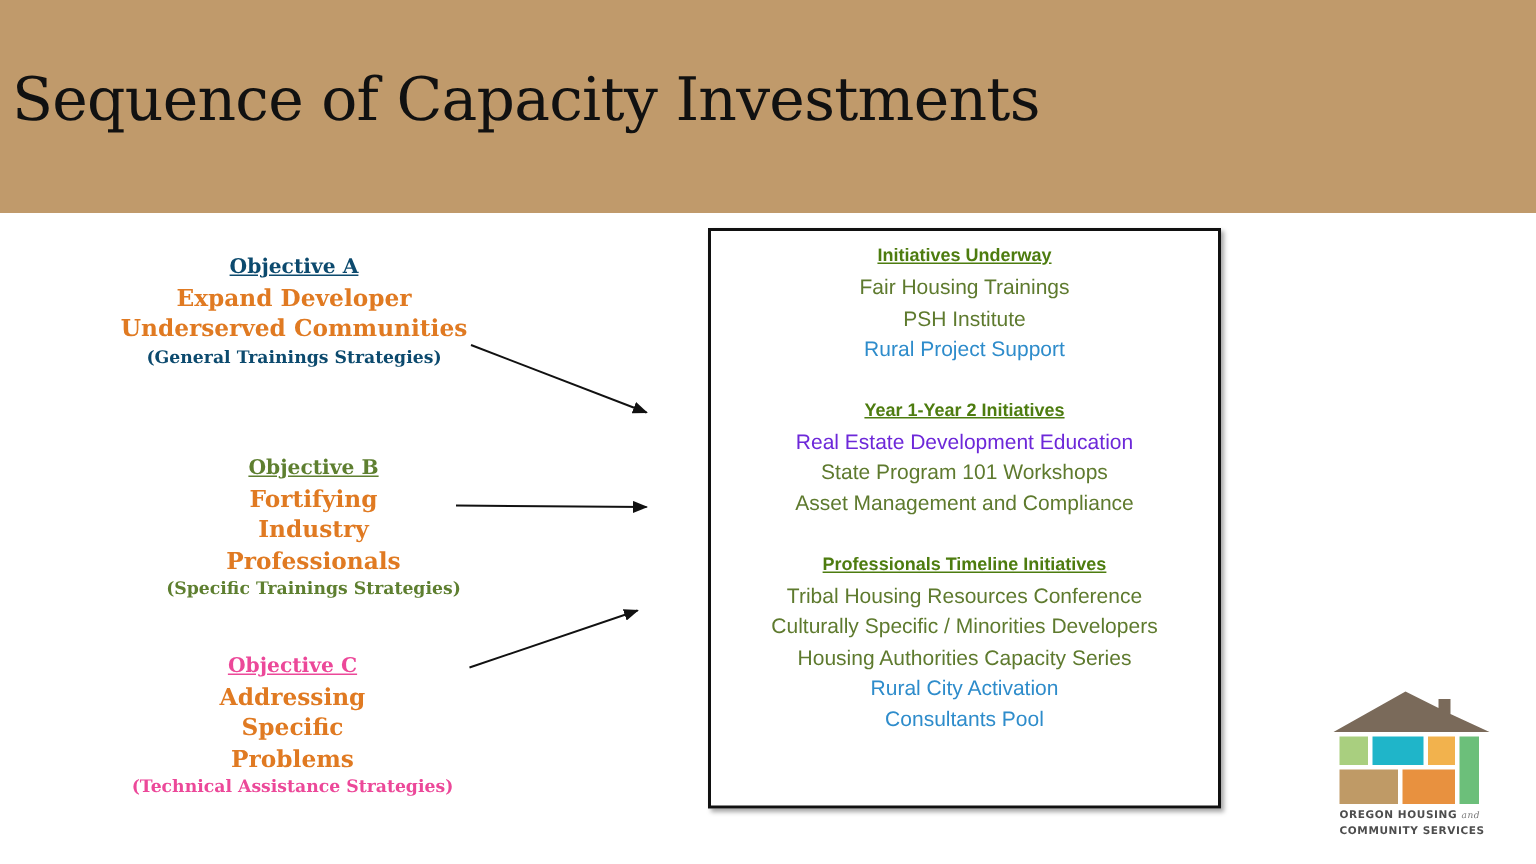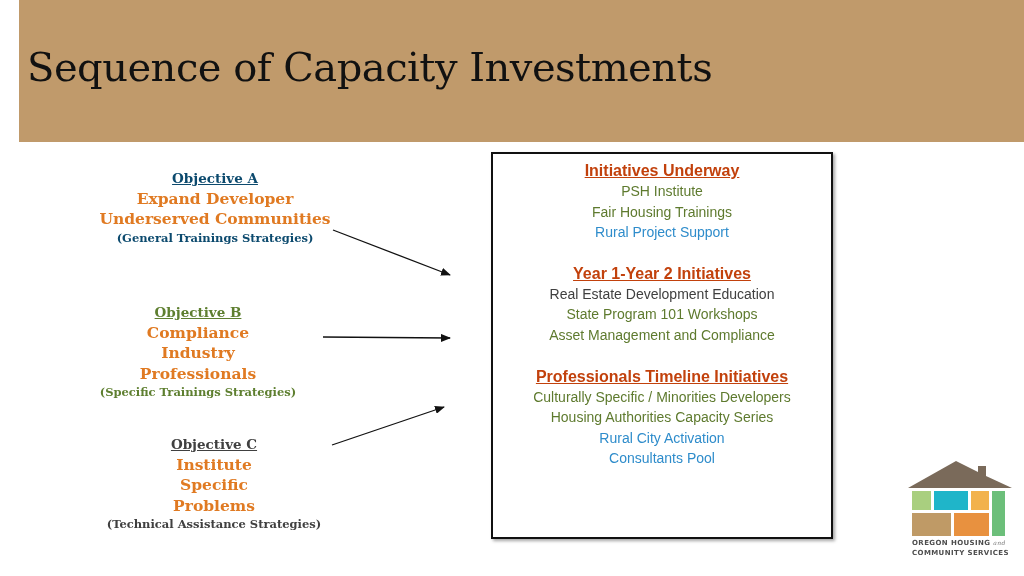--- a/index.html
+++ b/index.html
@@ -8,21 +8,20 @@
       width: 1024px;
       height: 576px;
       background: #ffffff;
       overflow: hidden;
     }
     .slide {
       position: relative;
       width: 820px;
       height: 576px;
       background: #ffffff;
-      margin-left: 19px;
     }
     .header-band {
       position: absolute;
       left: 0; top: 0;
       width: 1024px;
       height: 142px;
       background: #c09a6b;
     }
     .page-title {
       position: absolute;
@@ -53,24 +52,24 @@
       font-size: 15.5px;
       color: #e07a22;
     }
     .obj-sub {
       display: block;
       font-size: 11.5px;
       line-height: 16px;
     }
     #obj-a { left: 72px; top: 168px; width: 248px; }
     #obj-a .obj-label, #obj-a .obj-sub { color: #0c4a6e; }
-    #obj-b { left: 74px; top: 302px; width: 210px; }
+    #obj-b { left: 104px; top: 302px; width: 210px; }
     #obj-b .obj-label, #obj-b .obj-sub { color: #5e7f30; }
     #obj-c { left: 84px; top: 434px; width: 222px; }
-    #obj-c .obj-label, #obj-c .obj-sub { color: #404040; }
+    #obj-c .obj-label, #obj-c .obj-sub { color: #ec4899; }
 
     .arrows {
       position: absolute;
       left: 0; top: 0;
       width: 1024px;
       height: 576px;
       pointer-events: none;
     }
 
     .initiatives-box {
@@ -85,34 +84,34 @@
       font-family: "Liberation Sans", sans-serif;
       text-align: center;
       box-sizing: border-box;
       padding-top: 6px;
     }
     .section {
       margin-bottom: 20px;
     }
     .section-heading {
       display: block;
-      font-size: 16px;
+      font-size: 12px;
       font-weight: bold;
       text-decoration: underline;
-      color: #c2410c;
+      color: #4d7c0f;
       line-height: 21px;
     }
     .item {
       display: block;
       font-size: 14px;
       line-height: 20.6px;
     }
     .c-green { color: #5e7a2e; }
     .c-blue { color: #2e8ccb; }
-    .c-purple { color: #404040; }
+    .c-purple { color: #6d28d9; }
 
     .logo {
       position: absolute;
       left: 887px;
       top: 458px;
       width: 110px;
       height: 105px;
     }
     .logo-text {
       position: absolute;
@@ -144,63 +143,64 @@
 
   <div class="objective" id="obj-a">
     <span class="obj-label">Objective A</span>
     <span class="obj-title">Expand Developer</span>
     <span class="obj-title">Underserved Communities</span>
     <span class="obj-sub">(General Trainings Strategies)</span>
   </div>
 
   <div class="objective" id="obj-b">
     <span class="obj-label">Objective B</span>
-    <span class="obj-title">Compliance</span>
+    <span class="obj-title">Fortifying</span>
     <span class="obj-title">Industry</span>
     <span class="obj-title">Professionals</span>
     <span class="obj-sub">(Specific Trainings Strategies)</span>
   </div>
 
   <div class="objective" id="obj-c">
     <span class="obj-label">Objective C</span>
-    <span class="obj-title">Institute</span>
+    <span class="obj-title">Addressing</span>
     <span class="obj-title">Specific</span>
     <span class="obj-title">Problems</span>
     <span class="obj-sub">(Technical Assistance Strategies)</span>
   </div>
 
   <svg class="arrows" viewBox="0 0 1024 576">
     <defs>
       <marker id="arrowhead" markerWidth="10" markerHeight="8" refX="9" refY="4" orient="auto" markerUnits="userSpaceOnUse">
         <path d="M0,0 L10,4 L0,8 Z" fill="#111111"></path>
       </marker>
     </defs>
     <line x1="314" y1="230" x2="431" y2="275" stroke="#111111" stroke-width="1.3" marker-end="url(#arrowhead)"></line>
     <line x1="304" y1="337" x2="431" y2="338" stroke="#111111" stroke-width="1.3" marker-end="url(#arrowhead)"></line>
     <line x1="313" y1="445" x2="425" y2="407" stroke="#111111" stroke-width="1.3" marker-end="url(#arrowhead)"></line>
   </svg>
 
   <div class="initiatives-box">
 
     <div class="section">
       <span class="section-heading">Initiatives Underway</span>
+      <span class="item c-green">Fair Housing Trainings</span>
       <span class="item c-green">PSH Institute</span>
-      <span class="item c-green">Fair Housing Trainings</span>
       <span class="item c-blue">Rural Project Support</span>
     </div>
 
     <div class="section">
       <span class="section-heading">Year 1-Year 2 Initiatives</span>
       <span class="item c-purple">Real Estate Development Education</span>
       <span class="item c-green">State Program 101 Workshops</span>
       <span class="item c-green">Asset Management and Compliance</span>
     </div>
 
     <div class="section">
       <span class="section-heading">Professionals Timeline Initiatives</span>
+      <span class="item c-green">Tribal Housing Resources Conference</span>
       <span class="item c-green">Culturally Specific / Minorities Developers</span>
       <span class="item c-green">Housing Authorities Capacity Series</span>
       <span class="item c-blue">Rural City Activation</span>
       <span class="item c-blue">Consultants Pool</span>
     </div>
   </div>
 
   <svg class="logo" viewBox="0 0 110 105">
 
     <polygon points="2,30 50,3 72,14 72,8 80,8 80,18 106,30" fill="#7a6a5a"></polygon>

